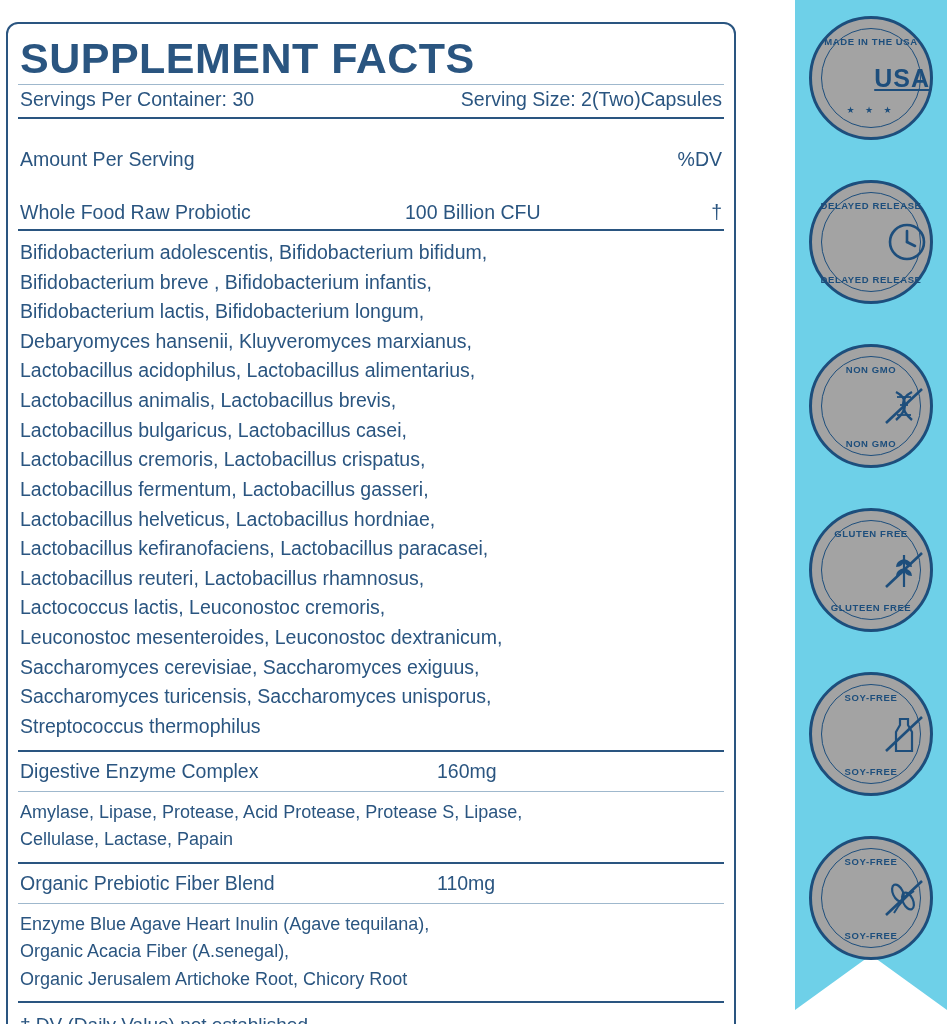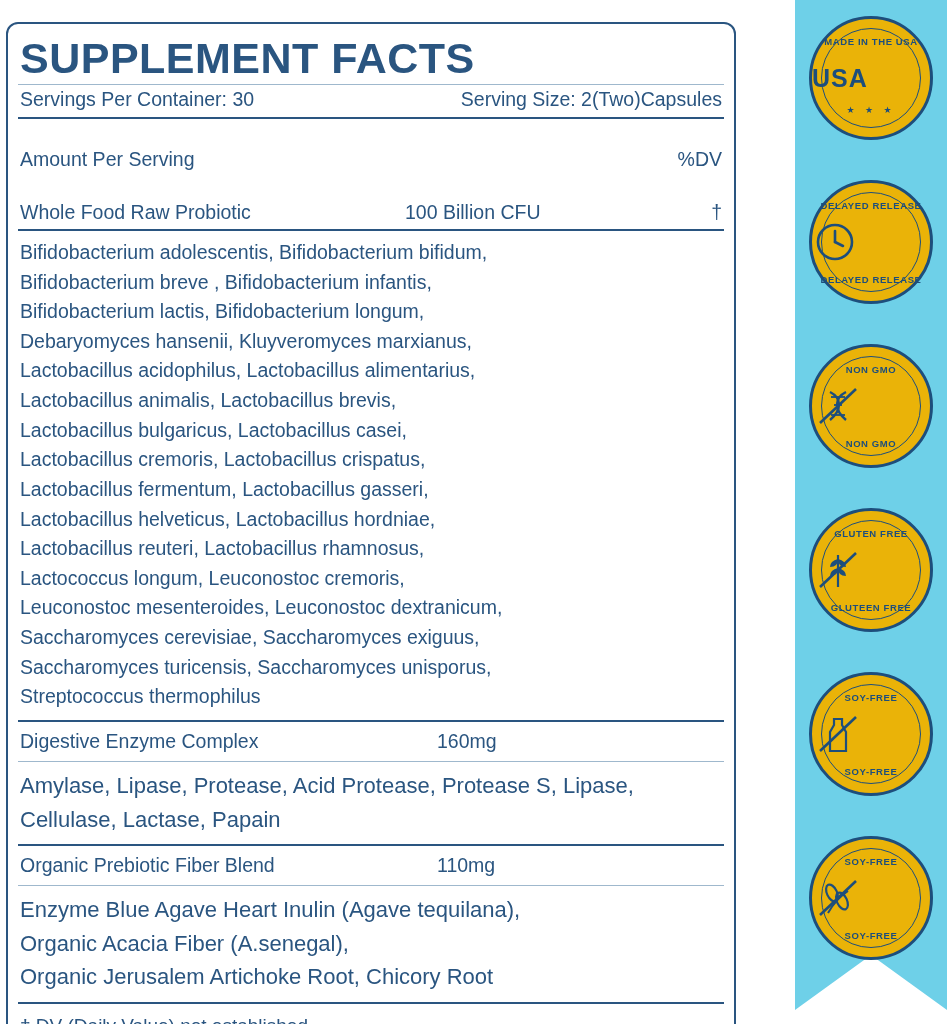--- a/index.html
+++ b/index.html
@@ -96,21 +96,21 @@
   }
   .ingredient-head .name { white-space: nowrap; }
   .ingredient-head .amt {
     margin-left: auto;
     width: 285px;
     text-align: left;
     white-space: nowrap;
   }
 
   .sub-list {
-    font-size: 22px;
+    font-size: 18px;
     line-height: 1.52;
     padding: 7px 2px 8px 2px;
   }
   .sub-list div { white-space: nowrap; }
 
   .footnote {
     font-size: 19px;
     padding: 9px 2px 6px 2px;
     line-height: 1.4;
   }
@@ -131,39 +131,40 @@
     top: 0;
     width: 152px;
     height: 1024px;
   }
   .badge {
     position: absolute;
     left: 14px;
     width: 124px;
     height: 124px;
     border-radius: 50%;
-    background: #eab308;
+    background: #a3a3a3;
     border: 3px solid #1d4e7c;
     box-sizing: border-box;
   }
   .badge .inner-ring {
     position: absolute;
     left: 9px; top: 9px; right: 9px; bottom: 9px;
     border-radius: 50%;
     border: 1.5px solid #1d4e7c;
   }
   .badge .core {
     position: absolute;
     left: 0; top: 0; right: 0; bottom: 0;
     display: flex;
     flex-direction: column;
-    align-items: flex-start;
+    align-items: flex-end;
     justify-content: center;
     text-align: center;
     color: #1d4e7c;
+    text-decoration: underline;
   }
   .badge .core .big {
     font-size: 25px;
     font-weight: bold;
     letter-spacing: 1px;
   }
   .badge .arc-top,
   .badge .arc-bottom {
     position: absolute;
     left: 0;
@@ -222,22 +223,23 @@
     <div>Bifidobacterium adolescentis, Bifidobacterium bifidum,</div>
     <div>Bifidobacterium breve , Bifidobacterium infantis,</div>
     <div>Bifidobacterium lactis, Bifidobacterium longum,</div>
     <div>Debaryomyces hansenii, Kluyveromyces marxianus,</div>
     <div>Lactobacillus acidophilus, Lactobacillus alimentarius,</div>
     <div>Lactobacillus animalis, Lactobacillus brevis,</div>
     <div>Lactobacillus bulgaricus, Lactobacillus casei,</div>
     <div>Lactobacillus cremoris, Lactobacillus crispatus,</div>
     <div>Lactobacillus fermentum, Lactobacillus gasseri,</div>
     <div>Lactobacillus helveticus, Lactobacillus hordniae,</div>
+    <div>Lactobacillus kefiranofaciens, Lactobacillus paracasei,</div>
     <div>Lactobacillus reuteri, Lactobacillus rhamnosus,</div>
-    <div>Lactococcus longum, Leuconostoc cremoris,</div>
+    <div>Lactococcus lactis, Leuconostoc cremoris,</div>
     <div>Leuconostoc mesenteroides, Leuconostoc dextranicum,</div>
     <div>Saccharomyces cerevisiae, Saccharomyces exiguus,</div>
     <div>Saccharomyces turicensis, Saccharomyces unisporus,</div>
     <div>Streptococcus thermophilus</div>
   </div>
 
   <div class="rule-thick"></div>
 
   <div class="ingredient-head">
     <span class="name">Digestive Enzyme Complex</span>

